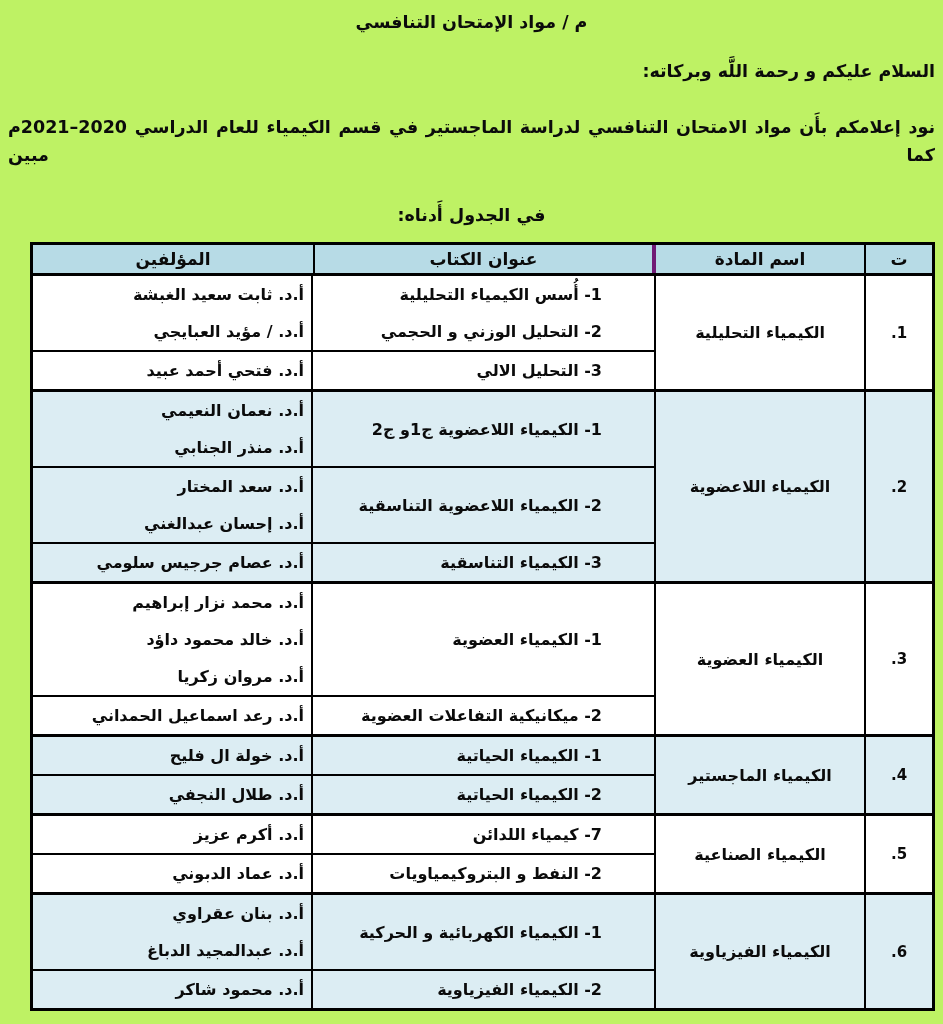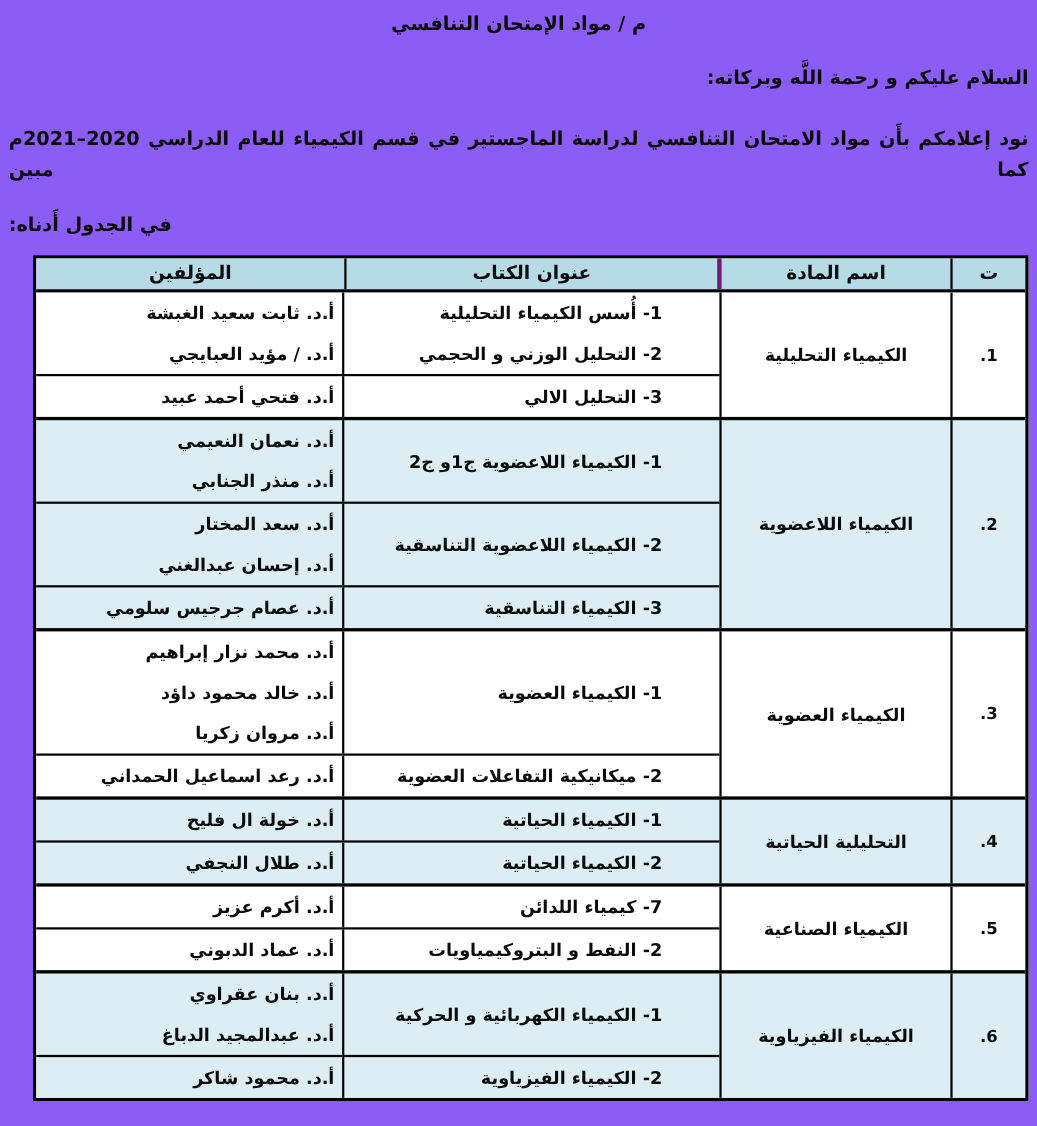--- a/index.html
+++ b/index.html
@@ -1,26 +1,26 @@
 <!DOCTYPE html>
 <html lang="ar" dir="rtl" style="--header-fill: #b7dbe6; --alt-row-fill: #dcedf3;"><head>
 <meta charset="utf-8">
 <style>
   html,body{margin:0;padding:0;background:#ffffff;}
   body{
     width:943px;height:1024px;overflow:hidden;
     font-family:"DejaVu Sans",sans-serif;
     font-weight:bold;color:#0b0b0b;direction:rtl;
   }
-  .doc{width:943px;height:1024px;background:#8b5cf6;box-sizing:border-box;padding:6px 8px 0 8px;}
+  .doc{width:943px;height:1024px;background:#bef264;box-sizing:border-box;padding:6px 8px 0 8px;}
 
   .doc-title{text-align:center;font-size:17.5px;line-height:28px;margin-top:2px;}
   .greeting{text-align:right;font-size:17.5px;line-height:28px;margin-top:21px;}
   .intro-1{text-align:justify;text-align-last:justify;font-size:17.5px;line-height:28px;margin-top:28px;}
-  .intro-2{text-align:left;font-size:17.5px;line-height:28px;margin-top:22px;}
+  .intro-2{text-align:center;font-size:17.5px;line-height:28px;margin-top:32px;}
 
   .tbl{
     margin-top:13px;border:3px solid #000;background:#fff;
     width:905px;box-sizing:border-box;
   }
   .hrow{display:flex;background:var(--header-fill,#b7dbe6);border-bottom:3px solid #000;}
   .hcell{
     height:28px;display:flex;align-items:center;justify-content:center;
     font-size:17px;box-sizing:border-box;
   }
@@ -151,21 +151,21 @@
                 <div class="line book-line">2- ميكانيكية التفاعلات العضوية</div>
               </div>
               <div class="authors-cell">
                 <div class="line author-line">أ.د. رعد اسماعيل الحمداني</div>
               </div>
             </div>
           </div>
         </div>
         <div class="group shaded">
           <div class="num-cell">4.</div>
-          <div class="subject-cell">التحليلية الحياتية</div>
+          <div class="subject-cell">الكيمياء الماجستير</div>
           <div class="subs">
             <div class="subrow">
               <div class="book-cell">
                 <div class="line book-line">1- الكيمياء الحياتية</div>
               </div>
               <div class="authors-cell">
                 <div class="line author-line">أ.د. خولة ال فليح</div>
               </div>
             </div>
             <div class="subrow">

